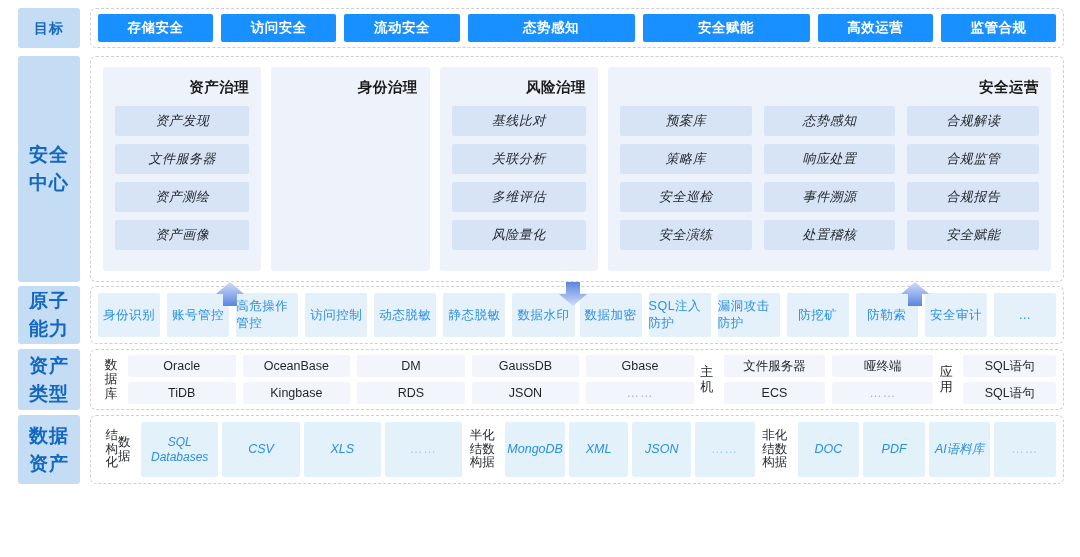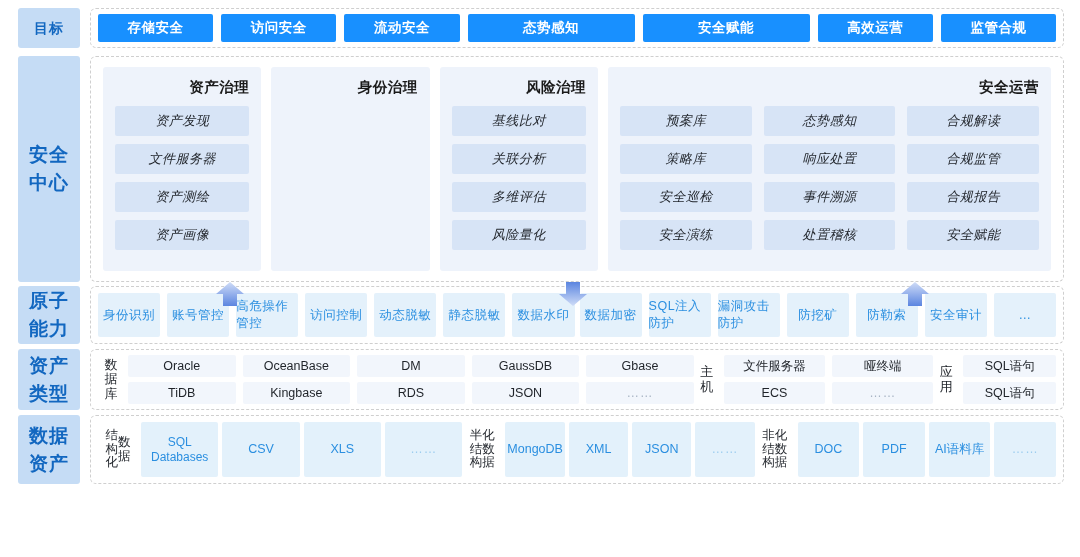--- a/index.html
+++ b/index.html
@@ -196,20 +196,21 @@
     flex: 1 1 0;
     background: #e3f1fb;
     border-radius: 2px;
     display: flex; align-items: center; justify-content: center;
     text-align: center;
     font-size: 12.5px;
     color: #2b8fe0;
     line-height: 1.18;
     padding: 6px 2px;
     box-sizing: border-box;
+    font-style: italic;
   }
   .data-chip.dim { color: #9dcdef; letter-spacing: 1px; }
   .data-chip.two { font-size: 12px; }
 </style>
 </head>
 <body>
 
 <div class="page">
 
   <div class="row" id="row-goal">

